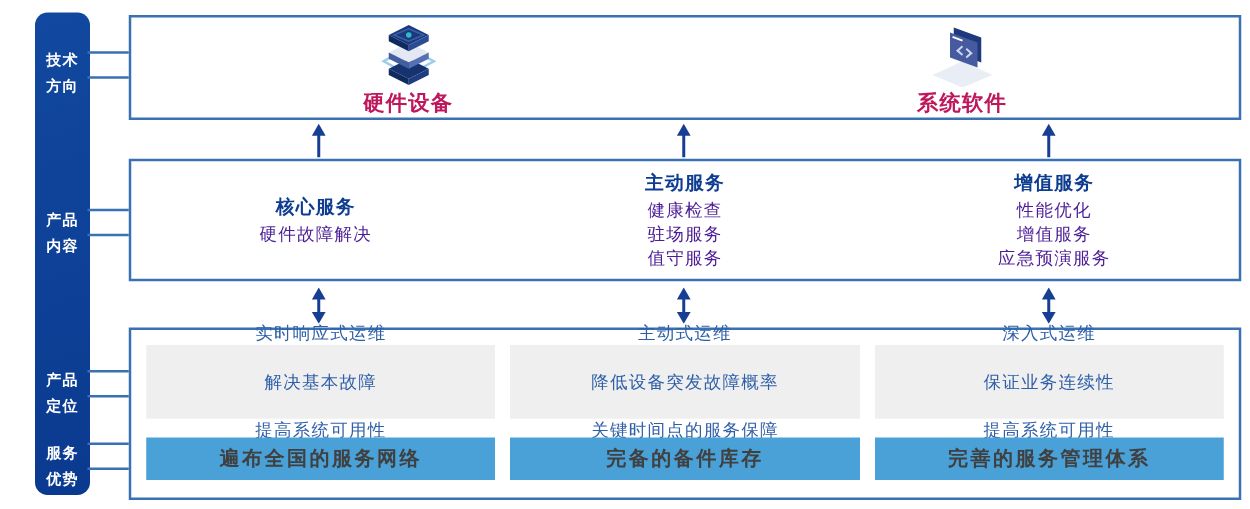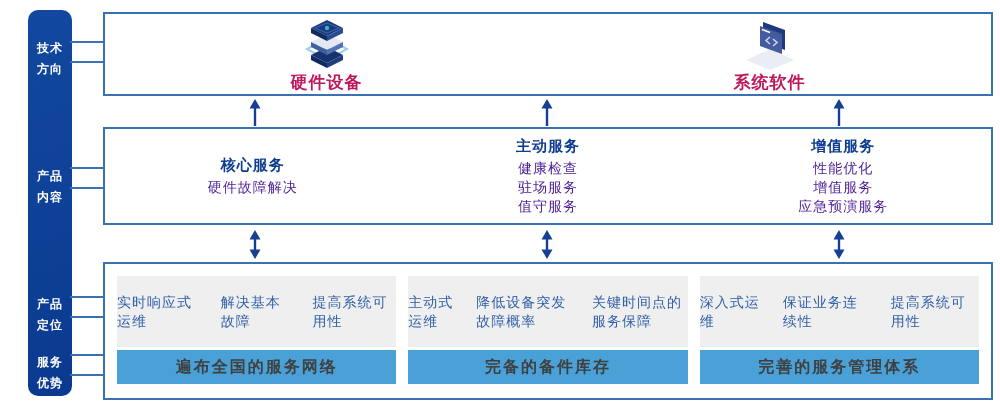--- a/index.html
+++ b/index.html
@@ -28,21 +28,21 @@
   .tech-label{margin-top:1px;font-size:17px;font-weight:bold;color:#be185d;letter-spacing:1px;}
   
   .mid-box{top:127px;height:98px;display:flex;}
   .svc-col{flex:1;display:flex;flex-direction:column;align-items:center;justify-content:center;}
   .svc-title{font-size:15px;font-weight:bold;color:#0d3c90;letter-spacing:1px;margin-bottom:3px;}
   .svc-line{font-size:14px;color:#4c1d95;line-height:19px;letter-spacing:1px;}
   
   .bottom-box{top:262px;height:138px;display:flex;gap:12px;padding:12px 12px 14px 12px;}
   .bottom-col{flex:1;display:flex;flex-direction:column;}
   .gray-card{
-    height:71px;background:#efefef;display:flex;flex-direction:row;
+    height:59px;background:#efefef;display:flex;flex-direction:column;
     align-items:center;justify-content:center;gap:20px;
   }
   .gray-line{font-size:14px;color:#2f5fa8;line-height:19px;letter-spacing:1px;}
   .banner{
     margin-top:auto;height:34px;background:#49a1d8;color:#404040;
     font-size:16px;font-weight:bold;letter-spacing:2px;
     display:flex;align-items:center;justify-content:center;
   }
   
   .arrow{position:absolute;width:14px;}

